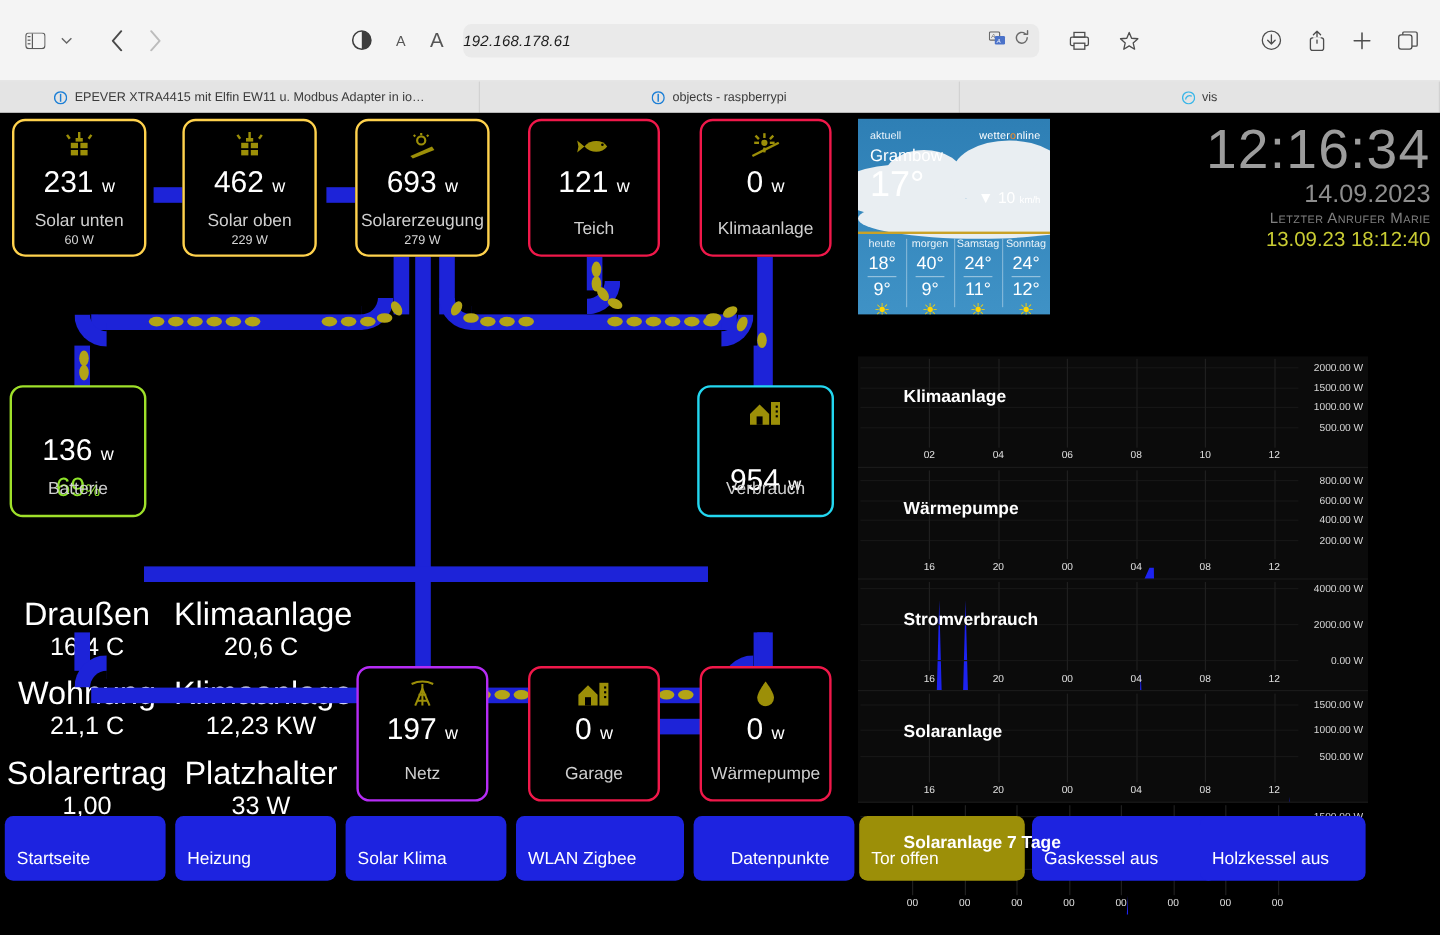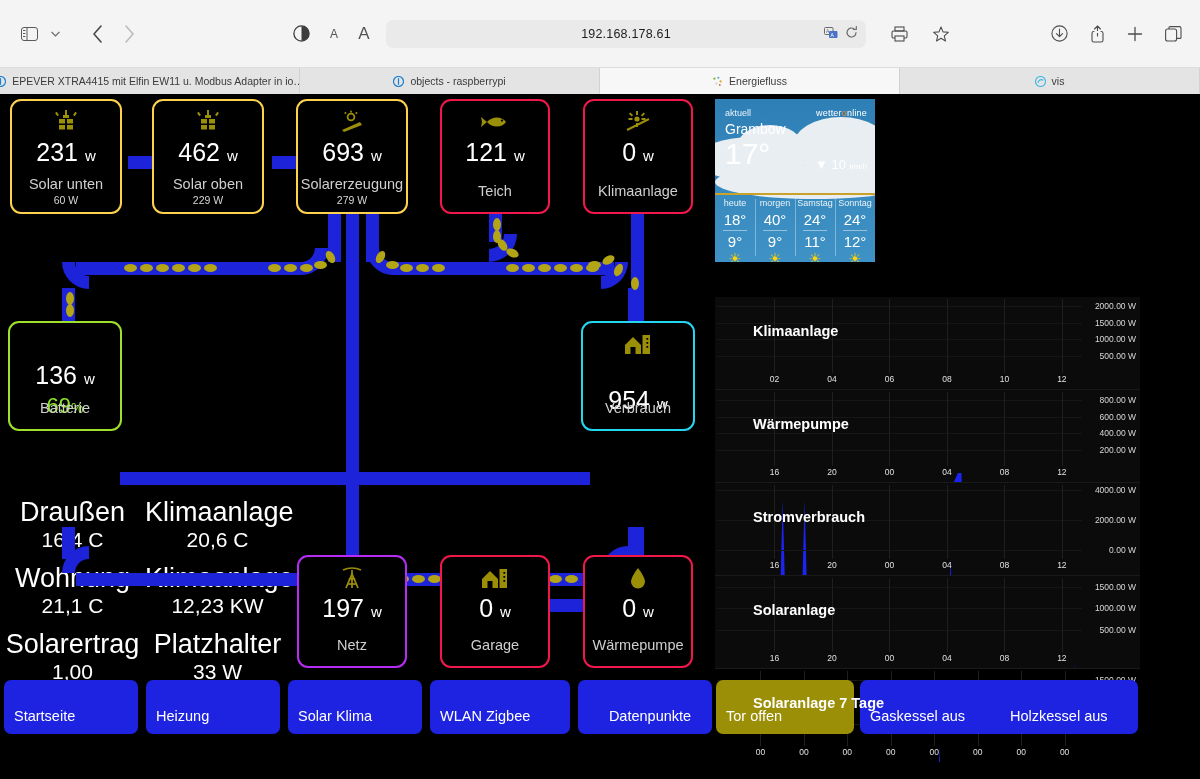--- a/index.html
+++ b/index.html
@@ -28,22 +28,23 @@
   #sidebar-toggle { margin-left: 16px; width: 26px; }
   #sidebar-chevron { margin-left: 4px; width: 18px; font-size: 11px; }
   #nav-back { margin-left: 22px; width: 22px; font-size: 20px; color: #4a4a4a; }
   #nav-forward { margin-left: 10px; width: 22px; font-size: 20px; color: #b9b9b9; }
   #reader-contrast { margin-left: 150px; width: 22px; }
   #text-size-small { margin-left: 14px; font-size: 12px; color: #555; width: 16px; }
   #text-size-large { margin-left: 12px; font-size: 17px; color: #555; width: 20px; }
   #address-bar {
     margin-left: 12px; flex: 0 0 480px; height: 28px;
     background: #eaeaea; border-radius: 7px;
-    display: flex; align-items: center; justify-content: center;
+    display: flex; align-items: center; justify-content: flex-start;
     position: relative;
+    font-style: italic;
   }
   #address-text { font-size: 12.5px; color: #1d1d1d; letter-spacing: .2px; }
   #addr-right { position: absolute; right: 8px; display: flex; align-items: center; gap: 7px; color: #666; }
   #print-button { margin-left: 22px; width: 22px; }
   #bookmark-button { margin-left: 20px; width: 22px; font-size: 16px; }
   #toolbar-right { margin-left: auto; display: flex; align-items: center; gap: 22px; margin-right: 18px; }
 
   #tabbar {
     position: absolute; left: 0; top: 68px; width: 1200px; height: 26px;
     background: #e9e9e9; display: flex;
@@ -283,32 +284,20 @@
     </div>
     <div class="tab">
       <span class="tab-fav">
         <svg width="11" height="11" viewBox="0 0 11 11">
             <circle cx="5.5" cy="5.5" r="5" fill="none" stroke="#1c7fd6" stroke-width="1.2"></circle>
             <rect x="4.9" y="2.2" width="1.2" height="6.6" fill="#1c7fd6"></rect>
           </svg>
       </span>
       <span>objects - raspberrypi</span>
     </div>
-    <div class="tab active">
-      <span class="tab-fav">
-        <svg width="11" height="11" viewBox="0 0 11 11">
-            <circle cx="2.4" cy="2.6" r="1.2" fill="#8fbf3f"></circle>
-            <circle cx="6.4" cy="1.8" r="1" fill="#5aa0d8"></circle>
-            <circle cx="8.6" cy="5.4" r="1.1" fill="#e0a52a"></circle>
-            <circle cx="4.4" cy="7.6" r="1.2" fill="#d6d6d6"></circle>
-            <circle cx="7.8" cy="9" r="0.9" fill="#c9702a"></circle>
-          </svg>
-      </span>
-      <span>Energiefluss</span>
-    </div>
     <div class="tab">
       <span class="tab-fav">
         <svg width="11" height="11" viewBox="0 0 11 11">
             <circle cx="5.5" cy="5.5" r="5" fill="none" stroke="#39b6e8" stroke-width="1.1"></circle>
             <path d="M3 7 A3.4 3.4 0 0 1 8.2 4.2" fill="none" stroke="#39b6e8" stroke-width="1.1"></path>
           </svg>
       </span>
       <span>vis</span>
     </div>
   </div>
@@ -641,20 +630,26 @@
       <div class="wday">
         <div class="d-name">Sonntag</div>
         <div class="d-hi">24°</div>
         <div class="d-line"></div>
         <div class="d-lo">12°</div>
         <div class="d-ico">☀</div>
       </div>
     </div>
   </div>
 
+  <div id="clockpanel">
+    <div id="clock-time">12:16:34</div>
+    <div id="clock-date">14.09.2023</div>
+    <div id="clock-caller-label">Letzter Anrufer Marie</div>
+    <div id="clock-caller-time">13.09.23 18:12:40</div>
+  </div>
 
   <div id="charts">
     <div class="chart">
       <svg class="chart-plot" preserveAspectRatio="none" viewBox="0 0 100 100"></svg>
       <div class="chart-title">Klimaanlage</div>
       <div class="ylabels">
           <div class="ylab" style="top: 77.2727%;">500.00 W</div>
           <div class="ylab" style="top: 54.5455%;">1000.00 W</div>
           <div class="ylab" style="top: 31.8182%;">1500.00 W</div>
           <div class="ylab" style="top: 9.09091%;">2000.00 W</div>

